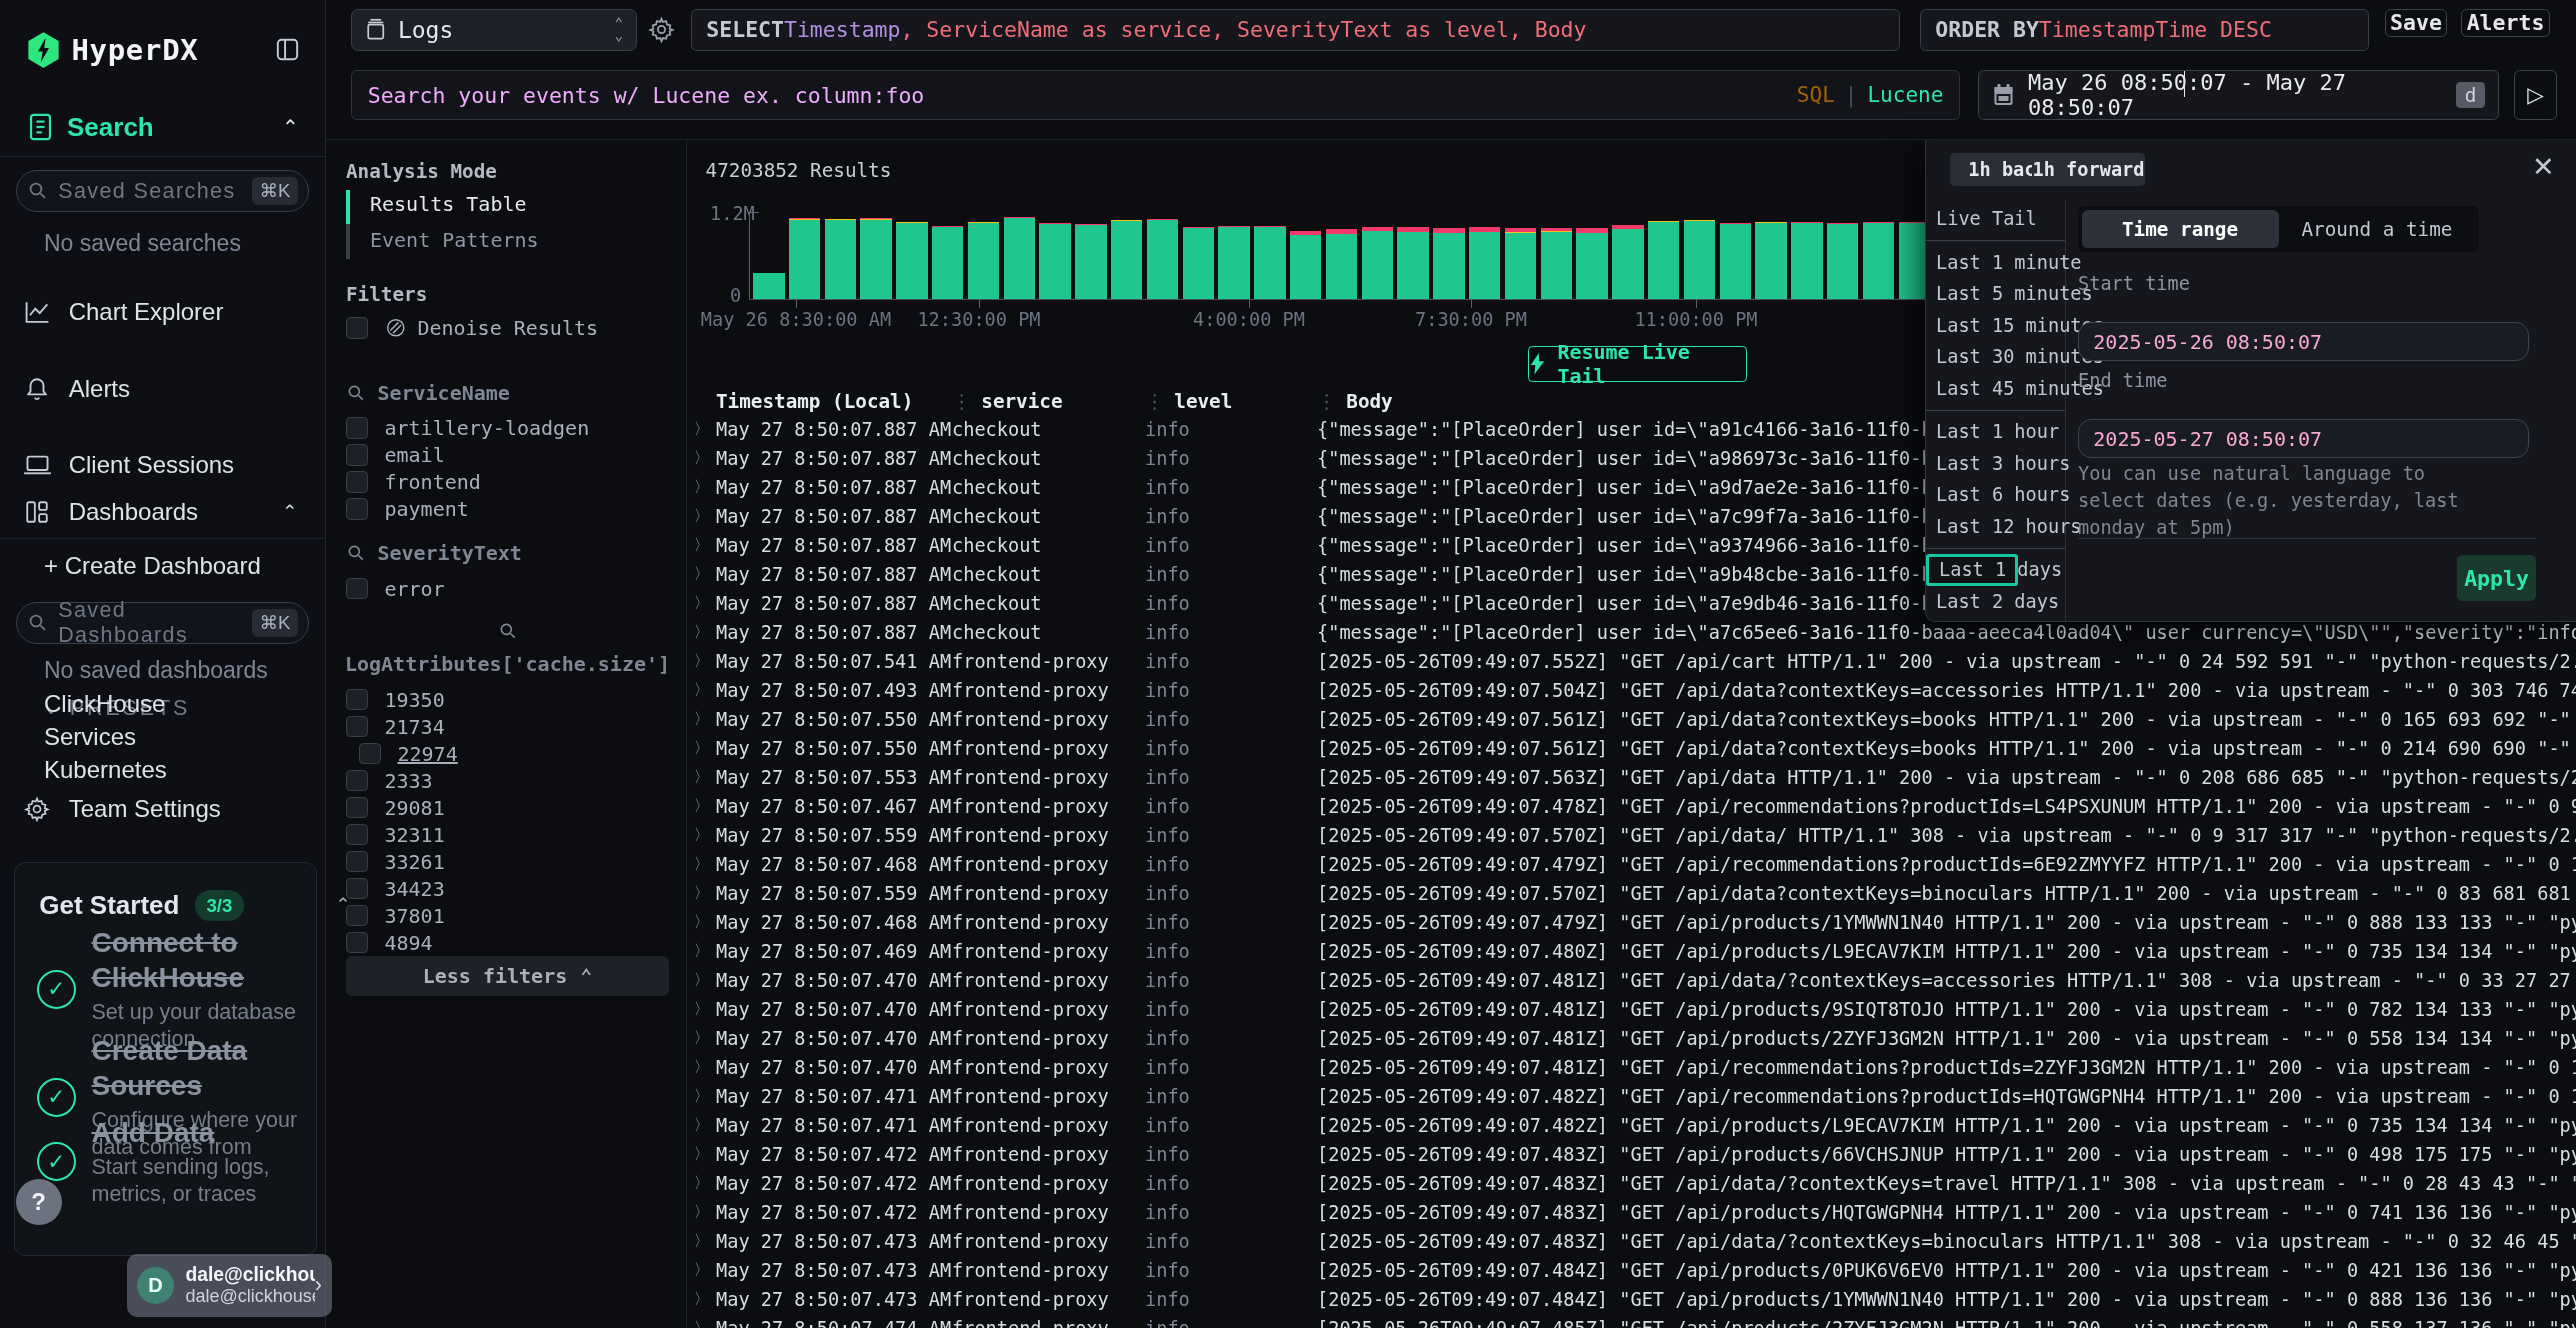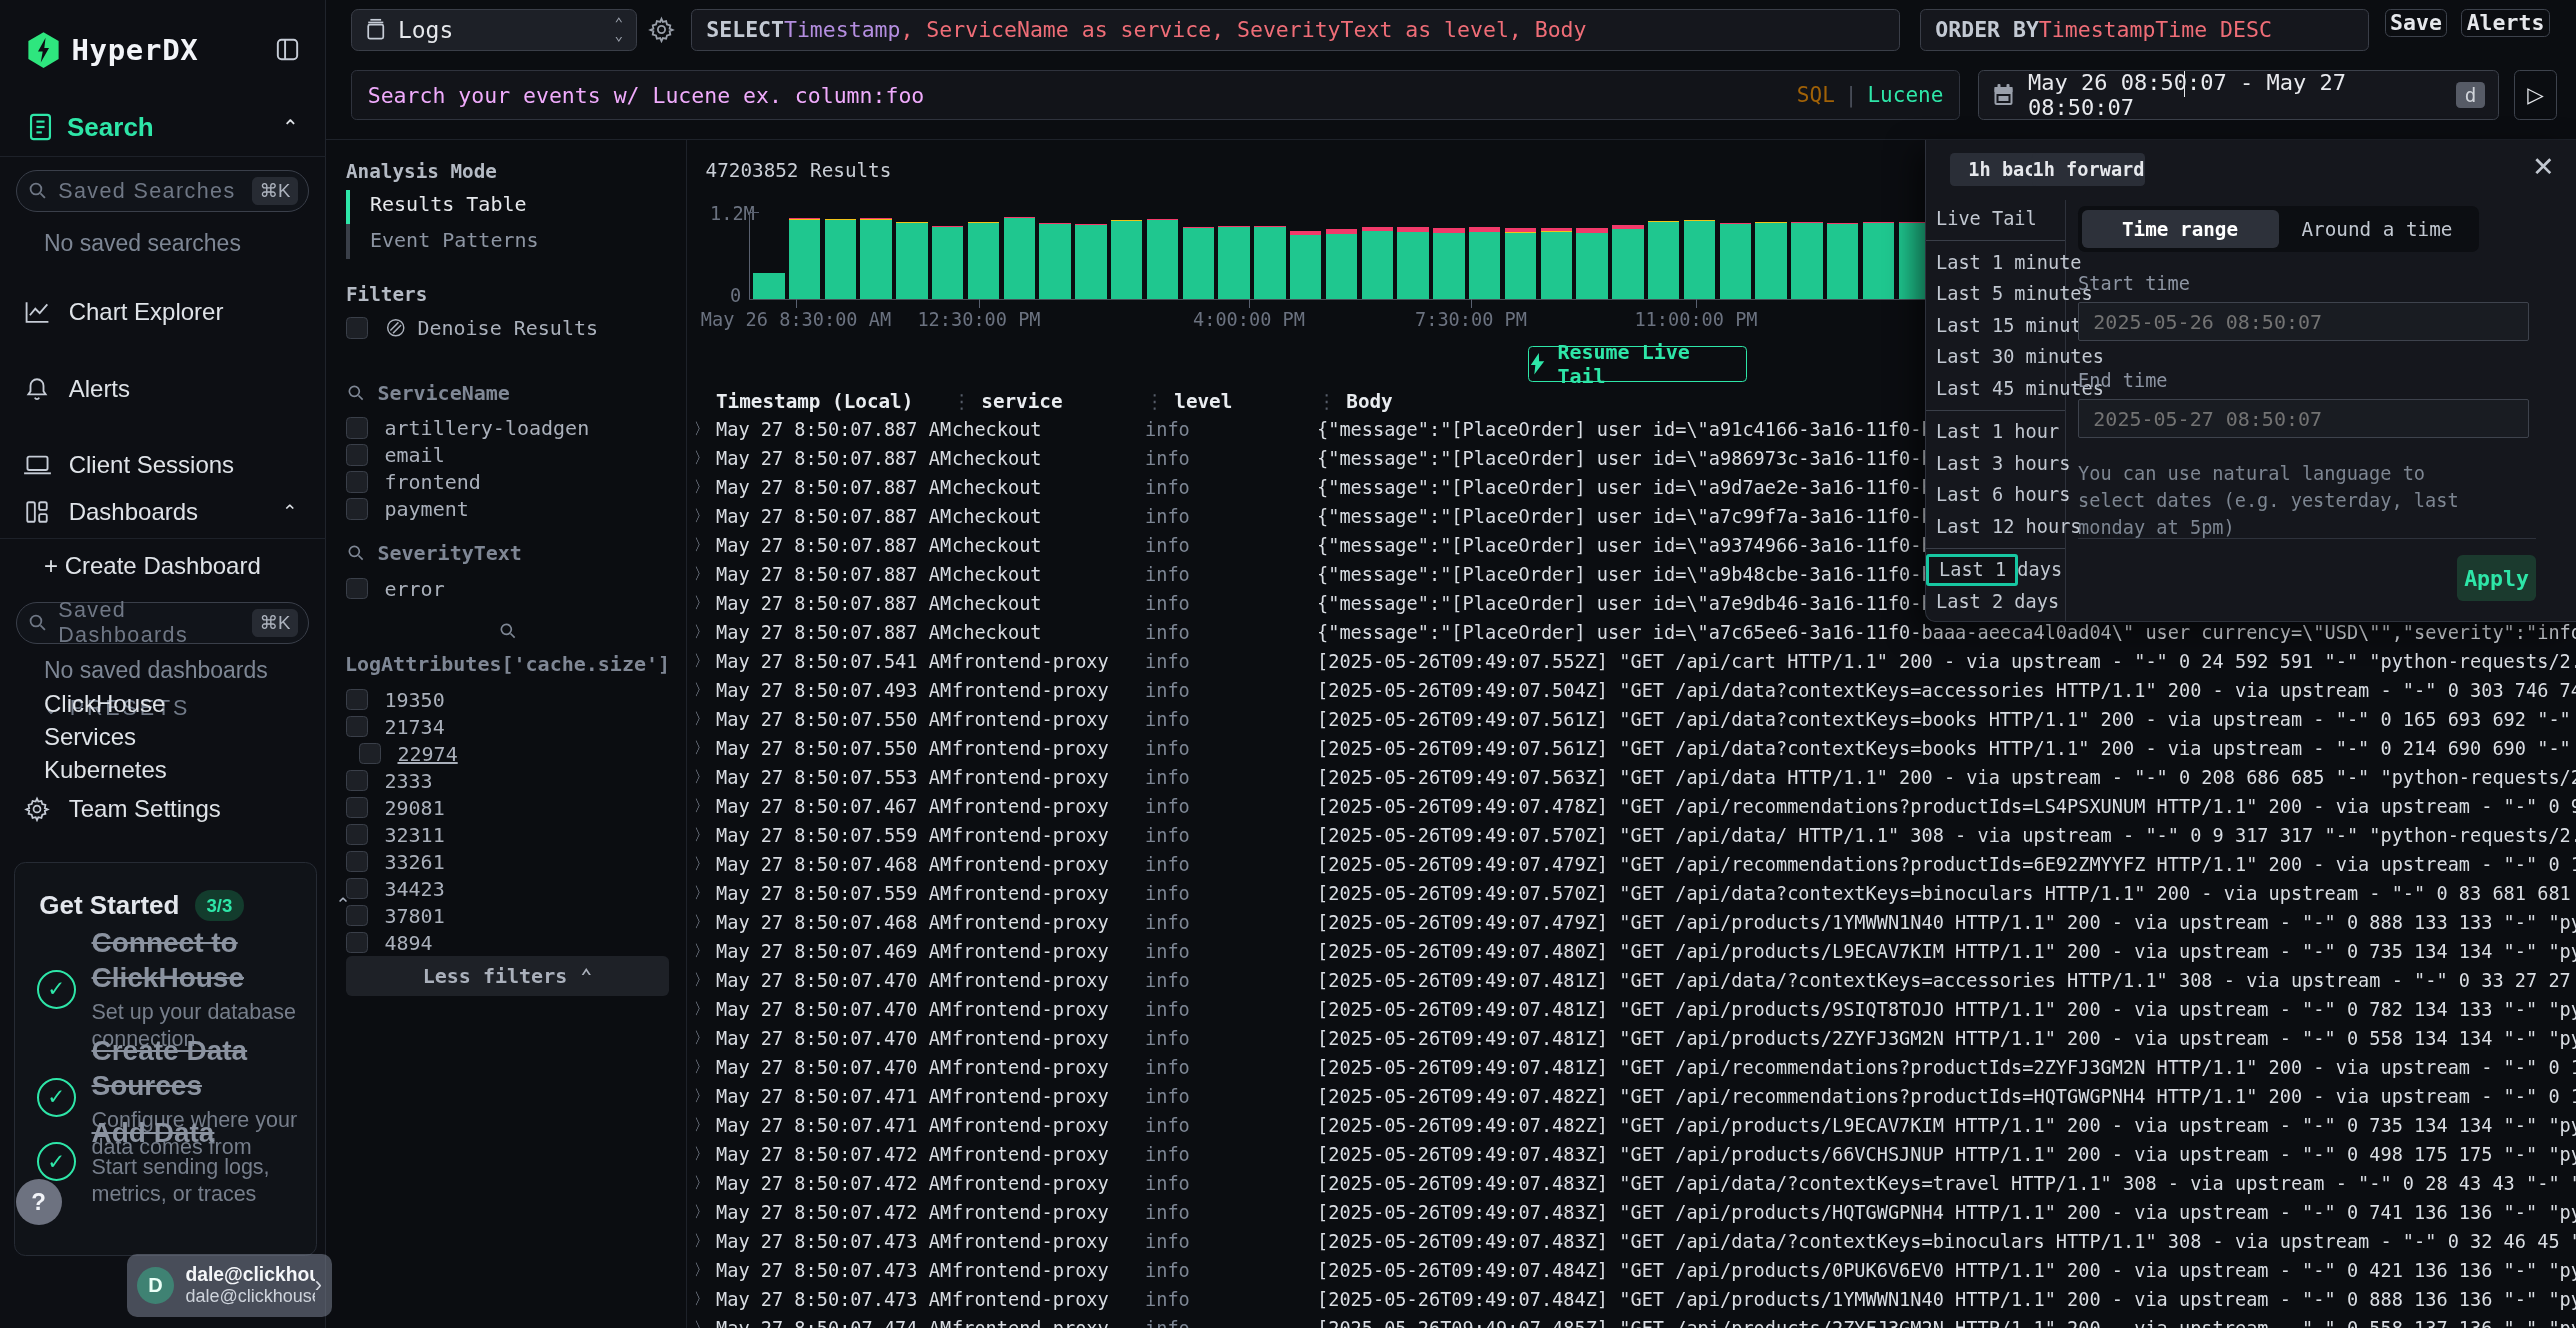--- a/index.html
+++ b/index.html
@@ -136,22 +136,22 @@
   .tp-list { position:absolute; left:0; top:63px; width:139px; }
   .tp-item { height:31.5px; display:flex; align-items:center; padding-left:10px;
     font-family:"DejaVu Sans Mono",monospace; font-size:18.6px; color:#c2c8d1; white-space:nowrap; }
   .tp-hdiv { height:0.7px; background:#3a3f49; margin:5.7px 0; }
   .tp-sel { border:3.6px solid #17c7a2; border-radius:2.9px; background:#101216; margin-right:47px; }
   .tabs { position:absolute; left:152px; top:66px; width:401px; height:46px; background:#0c0e12; border-radius:7.2px;
     display:flex; padding:3.6px; }
   .tab { flex:1; display:flex; align-items:center; justify-content:center; font-family:"DejaVu Sans Mono",monospace; font-size:19.3px; color:#c2c8d1; border-radius:5.7px;}
   .tab.active { background:#2d313a; color:#ffffff; font-weight:bold; }
   .tp-label { position:absolute; left:152px; font-family:"DejaVu Sans Mono",monospace; font-size:18.6px; color:#8d95a3; }
-  .tp-input { position:absolute; left:152px; width:451px; height:39px; background:#191c22; border:0.7px solid #3e434d; border-radius:2px;
-    display:flex; align-items:center; padding:0 14.3px; font-family:"DejaVu Sans Mono",monospace; font-size:20px; color:#737373; }
+  .tp-input { position:absolute; left:152px; width:451px; height:39px; background:#191c22; border:0.7px solid #3e434d; border-radius:13px;
+    display:flex; align-items:center; padding:0 14.3px; font-family:"DejaVu Sans Mono",monospace; font-size:20px; color:#f9a8d4;margin-top:20px; }
   .tp-help { position:absolute; left:152px; top:321px; width:422px; font-family:"DejaVu Sans Mono",monospace; font-size:18.6px; color:#7d8692; line-height:1.45; }
   .tp-botdiv { position:absolute; left:152px; top:398px; width:458px; height:0.7px; background:#2e323c; }
   .apply-btn { position:absolute; left:531px; top:415px; width:79px; height:46px; background:#1b3a2e; border-radius:5.7px;
     color:#2ee6a8; font-family:"DejaVu Sans Mono",monospace; font-weight:bold; font-size:21.5px;
     display:flex; align-items:center; justify-content:center; }
 
   svg { display:block; }
 </style>
 </head>
 <body>

